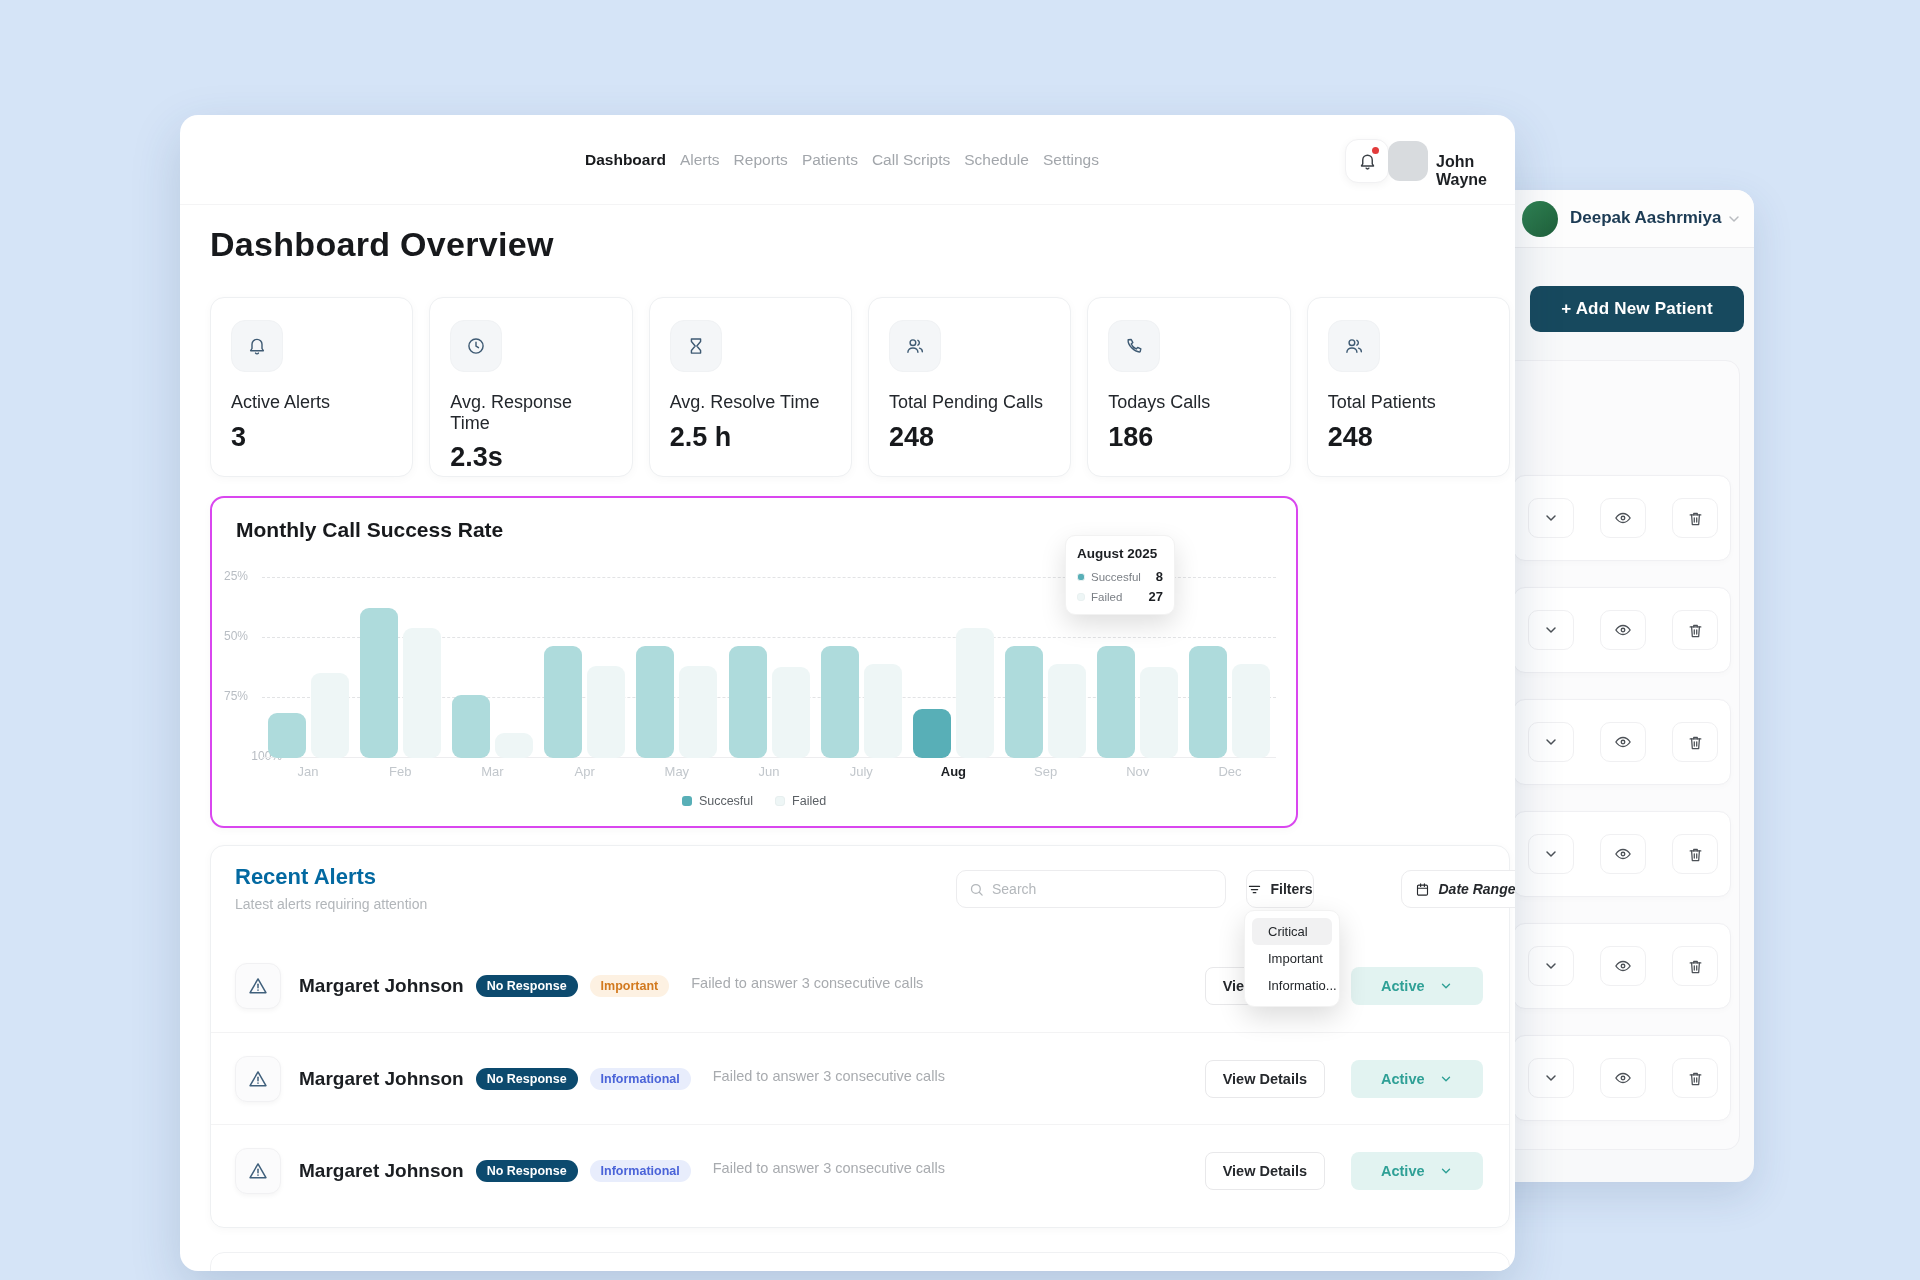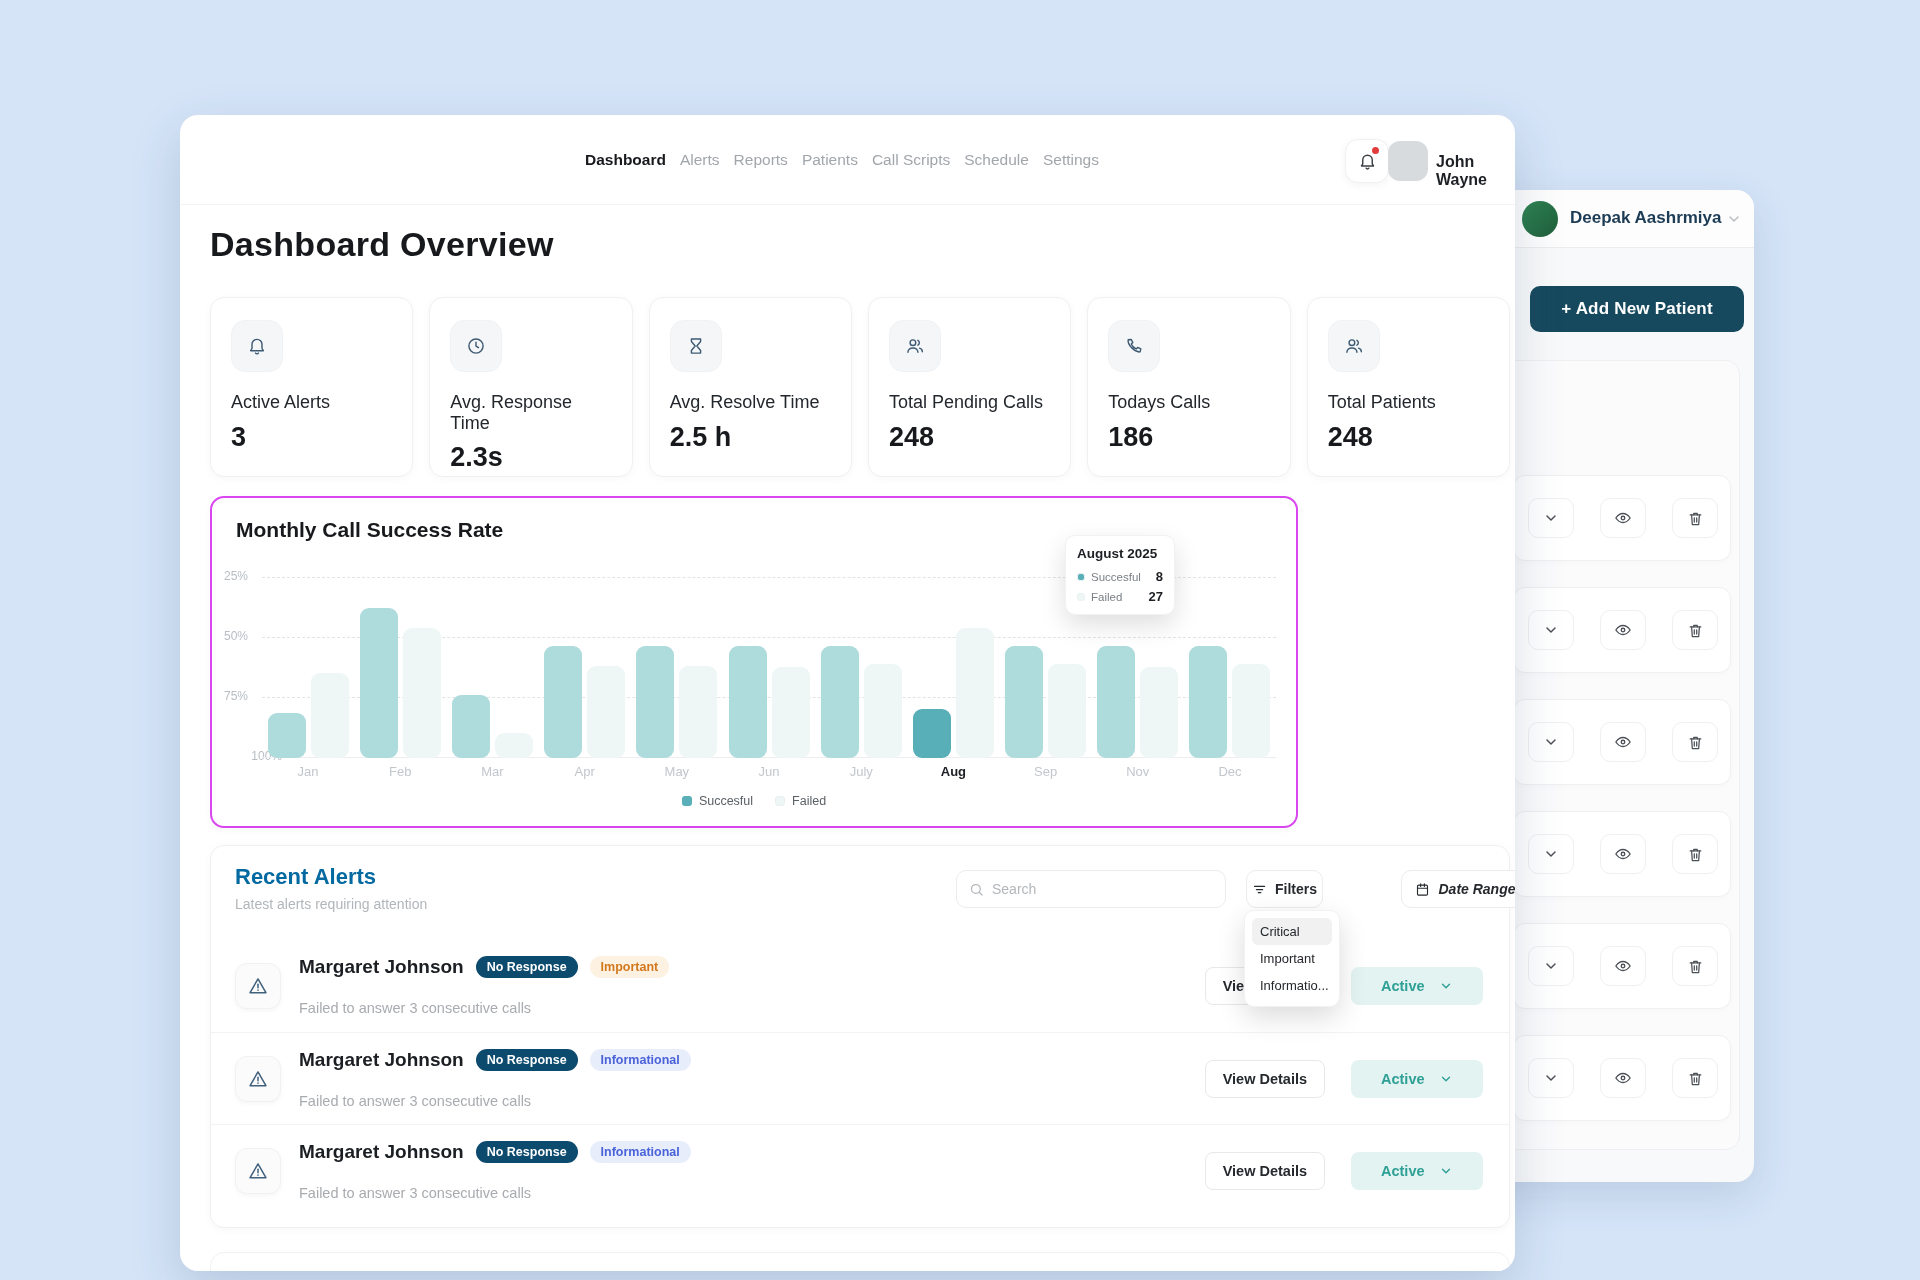--- a/index.html
+++ b/index.html
@@ -87,33 +87,33 @@
     background:#fff; border:1px solid #eef0f2; border-radius:14px; box-shadow:0 2px 10px rgba(0,0,0,.03); }
   .alerts-title { position:absolute; left:24px; top:18px; font-size:22px; font-weight:bold; color:#0369a1; }
   .alerts-sub { position:absolute; left:24px; top:50px; font-size:14px; color:#b2b6ba; }
   .search-box { position:absolute; left:745px; top:24px; width:270px; height:38px; border:1px solid #ececee;
     border-radius:10px; display:flex; align-items:center; gap:8px; padding:0 12px; color:#b3b7bb; background:#fff; }
   .search-box input { border:none; outline:none; font-size:14px; font-family:inherit; color:#45494e; width:200px; background:transparent; }
   .search-box input::placeholder { color:#b3b7bb; }
   .pill-btn { position:absolute; top:24px; height:38px; background:#fff; border:1px solid #ececee; border-radius:10px;
     display:flex; align-items:center; justify-content:center; gap:8px; font-size:14px; font-weight:bold;
     color:#26292d; cursor:pointer; font-family:inherit; }
-  .filters-btn { left:1035px; width:77px; }
+  .filters-btn { left:1035px; width:68px; }
   .daterange-btn { left:1190px; width:150px;font-style:italic; }
   .filter-menu { position:absolute; left:1033px; top:64px; width:96px; background:#fff; border-radius:10px;
     box-shadow:0 10px 28px rgba(0,0,0,.14); border:1px solid #f2f2f2; padding:7px; z-index:20; }
-  .filter-item { font-size:13px; color:#24272b; padding:6px 8px; border-radius:6px; cursor:pointer; }
+  .filter-item { font-size:13px; color:#24272b; padding:6px 16px; border-radius:6px; cursor:pointer; }
   .filter-item.selected { background:#f1f1f2; }
   .alert-rows { position:absolute; left:0; right:0; top:94px; }
   .alert-row { height:92px; display:flex; align-items:center; padding:0 26px 0 24px; border-top:1px solid #f3f3f4; }
   .alert-row:first-child { border-top:none; }
   .alert-icon { width:46px; height:46px; background:#fbfbfc; border:1px solid #f1f1f3; border-radius:12px;
     display:flex; align-items:center; justify-content:center; color:#40607c; margin-right:18px;
     box-shadow:0 2px 5px rgba(0,0,0,.04); }
-  .alert-main { display:flex; flex-direction:column; gap:22px; }
+  .alert-main { display:flex; flex-direction:row; gap:22px; }
   .alert-name-line { display:flex; align-items:center; gap:12px; }
   .alert-name { font-size:19px; font-weight:bold; color:#1b1e22; }
   .badge { font-size:12.5px; font-weight:bold; padding:4px 11px; border-radius:999px; }
   .badge-status { background:#0c4a6e; color:#fff; }
   .badge-important { background:#fdf1e2; color:#d2791e; }
   .badge-informational { background:#e8edfc; color:#4a63d8; }
   .alert-desc { font-size:14.5px; color:#a8abaf; }
   .alert-actions { margin-left:auto; display:flex; align-items:center; gap:26px; }
   .view-details { height:38px; padding:0 17px; background:#fff; border:1px solid #e8e8ea; border-radius:8px;
     font-size:14.5px; font-weight:bold; color:#26292d; cursor:pointer; font-family:inherit; }

